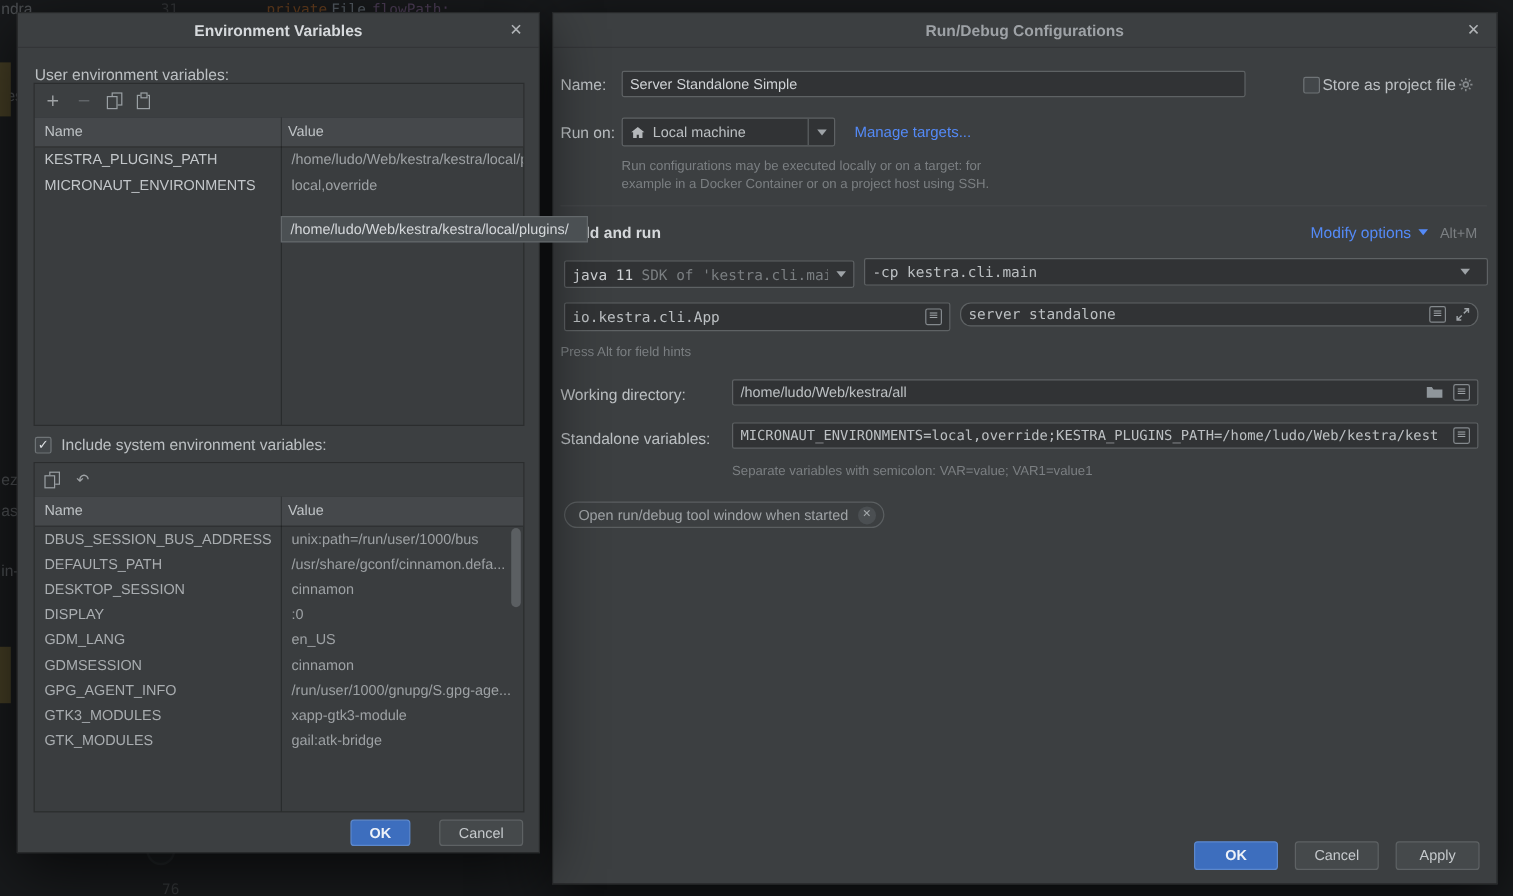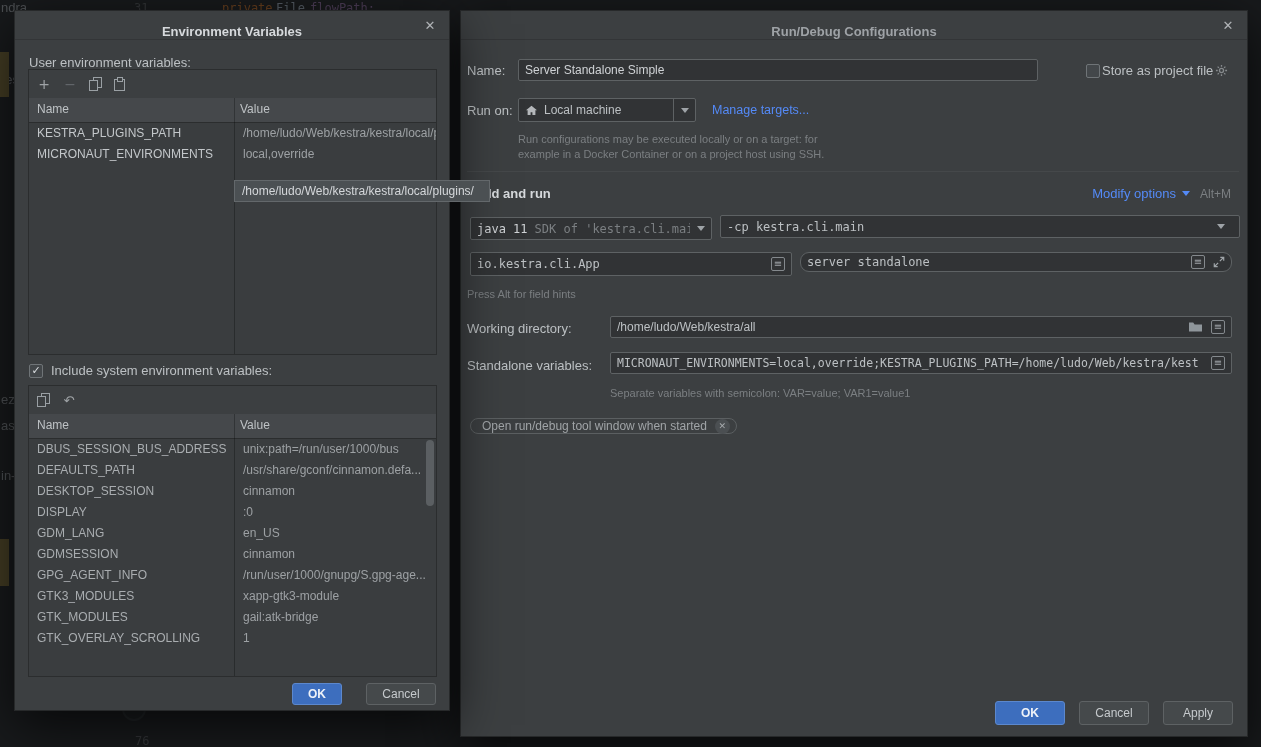--- a/index.html
+++ b/index.html
@@ -11,21 +11,21 @@
 
   
   #bg{position:absolute;inset:0;z-index:0;background:#2b2d2e;}
   #bg .frag{position:absolute;font-size:13px;color:#9a9ea3;}
   #bg .lineno{position:absolute;font-size:12px;color:#606366;font-family:"DejaVu Sans Mono",monospace;}
   #dim{position:absolute;inset:0;background:rgba(8,9,11,.52);z-index:1;}
 
   
   .dlg{position:absolute;background:#3c3f41;border:1px solid #27292a;box-sizing:border-box;
        box-shadow:0 14px 50px rgba(0,0,0,.7);}
-  .titlebar{position:absolute;left:0;right:0;top:0;height:28px;display:flex;align-items:flex-end;
+  .titlebar{position:absolute;left:0;right:0;top:0;height:28px;display:flex;align-items:center;
             justify-content:center;border-bottom:1px solid #333537;}
   .title{font-size:13px;font-weight:bold;color:#d6d9dc;}
   .title.dimmed{color:#9ea2a6;}
   .close{position:absolute;right:9px;top:50%;transform:translateY(-50%);width:20px;height:20px;
          display:flex;align-items:center;justify-content:center;color:#b0b3b6;font-size:13px;cursor:default;}
   .label{font-size:13px;color:#bcc0c3;white-space:nowrap;}
   .hint{font-size:11px;color:#7b7f82;white-space:nowrap;}
   .link{font-size:12.5px;color:#548af7;white-space:nowrap;}
 
   
@@ -74,21 +74,21 @@
   .icon-copy::after{content:"";position:absolute;left:0;top:3px;width:7px;height:9px;border:1px solid #9aa0a4;background:#3c3f41;}
   .icon-paste{position:relative;width:12px;height:14px;flex:none;}
   .icon-paste::before{content:"";position:absolute;left:0;top:2px;width:9px;height:10px;border:1px solid #9aa0a4;}
   .icon-paste::after{content:"";position:absolute;left:3px;top:0;width:4px;height:3px;border:1px solid #9aa0a4;background:#3c3f41;}
 
   
   .btn{position:absolute;display:flex;align-items:center;justify-content:center;font-size:12px;
        color:#c6cacd;background:#45494b;border:1px solid #5e6264;border-radius:3px;box-sizing:border-box;}
   .btn.primary{background:#3d6ebe;border-color:#5c88cd;color:#eef2f8;font-weight:bold;}
 
-  .chip{position:absolute;display:inline-flex;align-items:center;height:16px;border:1px solid #5b5f61;
+  .chip{position:absolute;display:inline-flex;align-items:center;height:22px;border:1px solid #5b5f61;
         border-radius:12px;padding:0 6px 0 11px;font-size:12px;color:#a0a4a7;box-sizing:border-box;}
   .chipx{width:15px;height:15px;border-radius:50%;background:#4b4f52;display:flex;align-items:center;
          justify-content:center;font-size:9px;color:#a6aaad;margin-left:8px;}
   .sep-line{position:absolute;height:1px;background:#45484a;}
 </style>
 </head>
 <body>
 
 <div id="stage">
 
@@ -293,24 +293,20 @@
           <span class="c2">/run/user/1000/gnupg/S.gpg-age...</span>
         </div>
         <div class="trow">
           <span class="c1" style="color:#a9adb0;">GTK3_MODULES</span>
           <span class="c2">xapp-gtk3-module</span>
         </div>
         <div class="trow">
           <span class="c1" style="color:#a9adb0;">GTK_MODULES</span>
           <span class="c2">gail:atk-bridge</span>
         </div>
-        <div class="trow">
-          <span class="c1" style="color:#a9adb0;">GTK_OVERLAY_SCROLLING</span>
-          <span class="c2">1</span>
-        </div>
       </div>
       <div class="scrollthumb"></div>
     </div>
 
     <div class="btn primary" style="left:277px;top:672px;width:50px;height:22px;">OK</div>
     <div class="btn" style="left:351px;top:672px;width:70px;height:22px;">Cancel</div>
   </div>
 
 </div>
 

